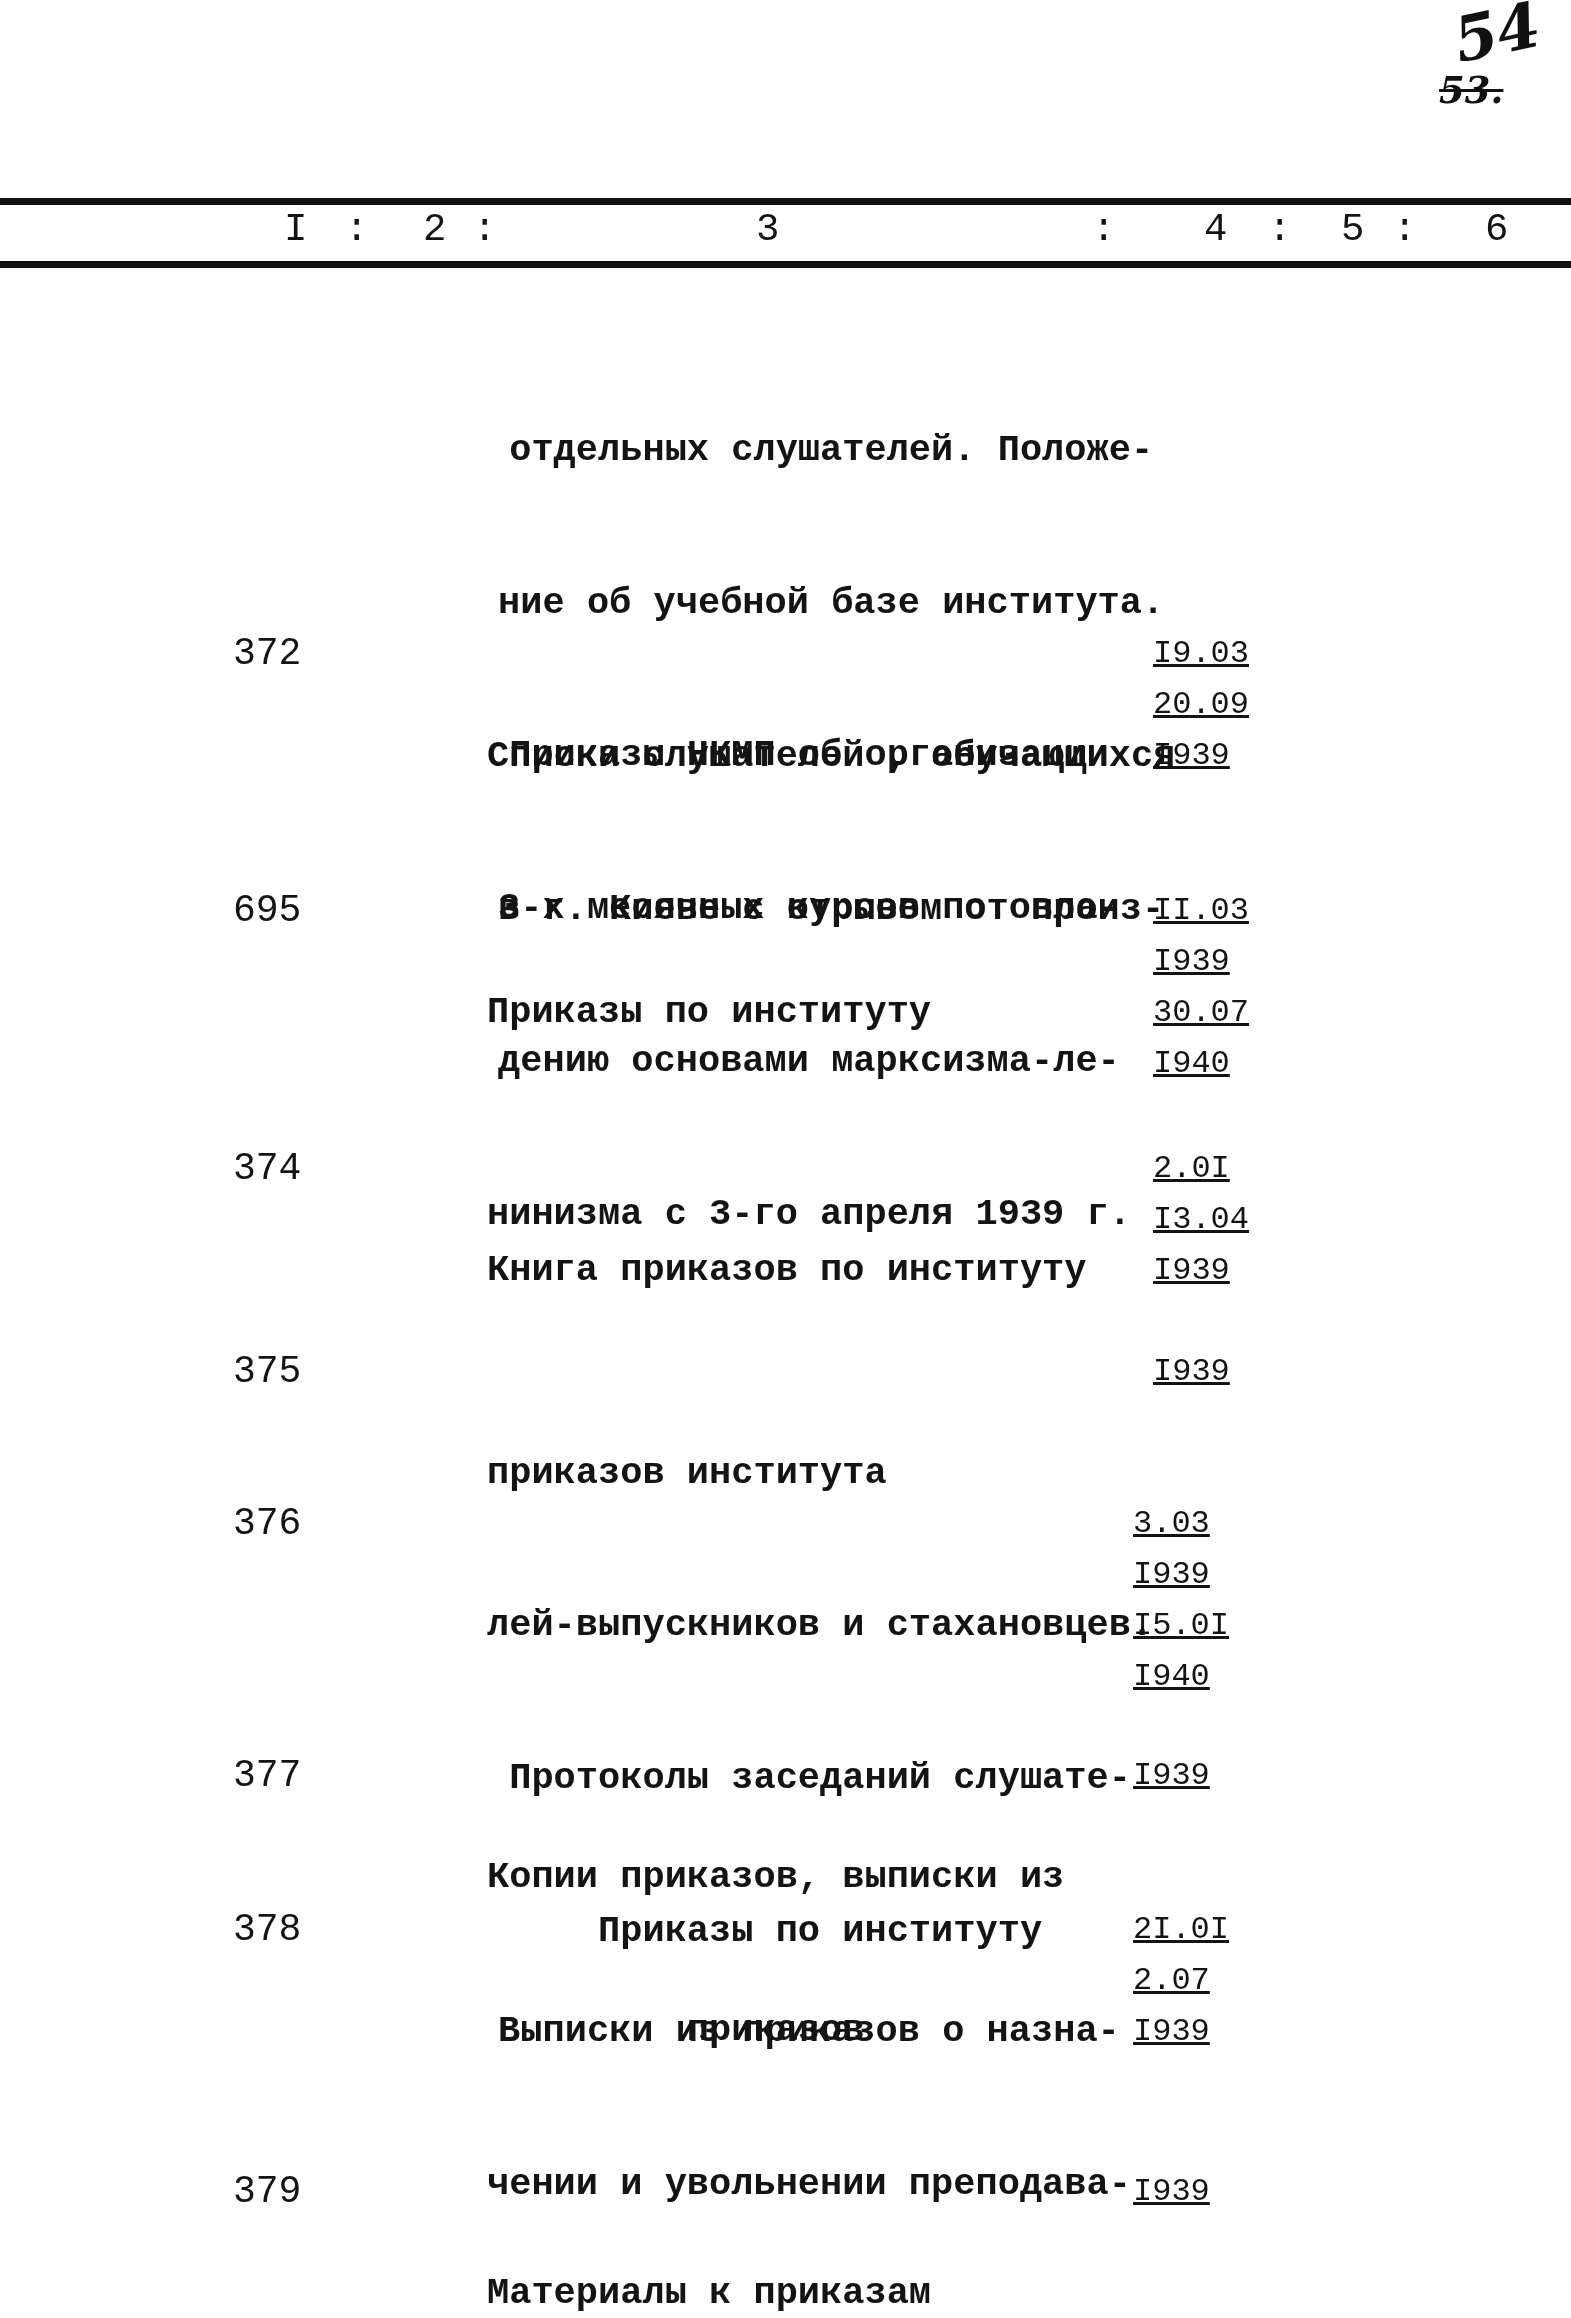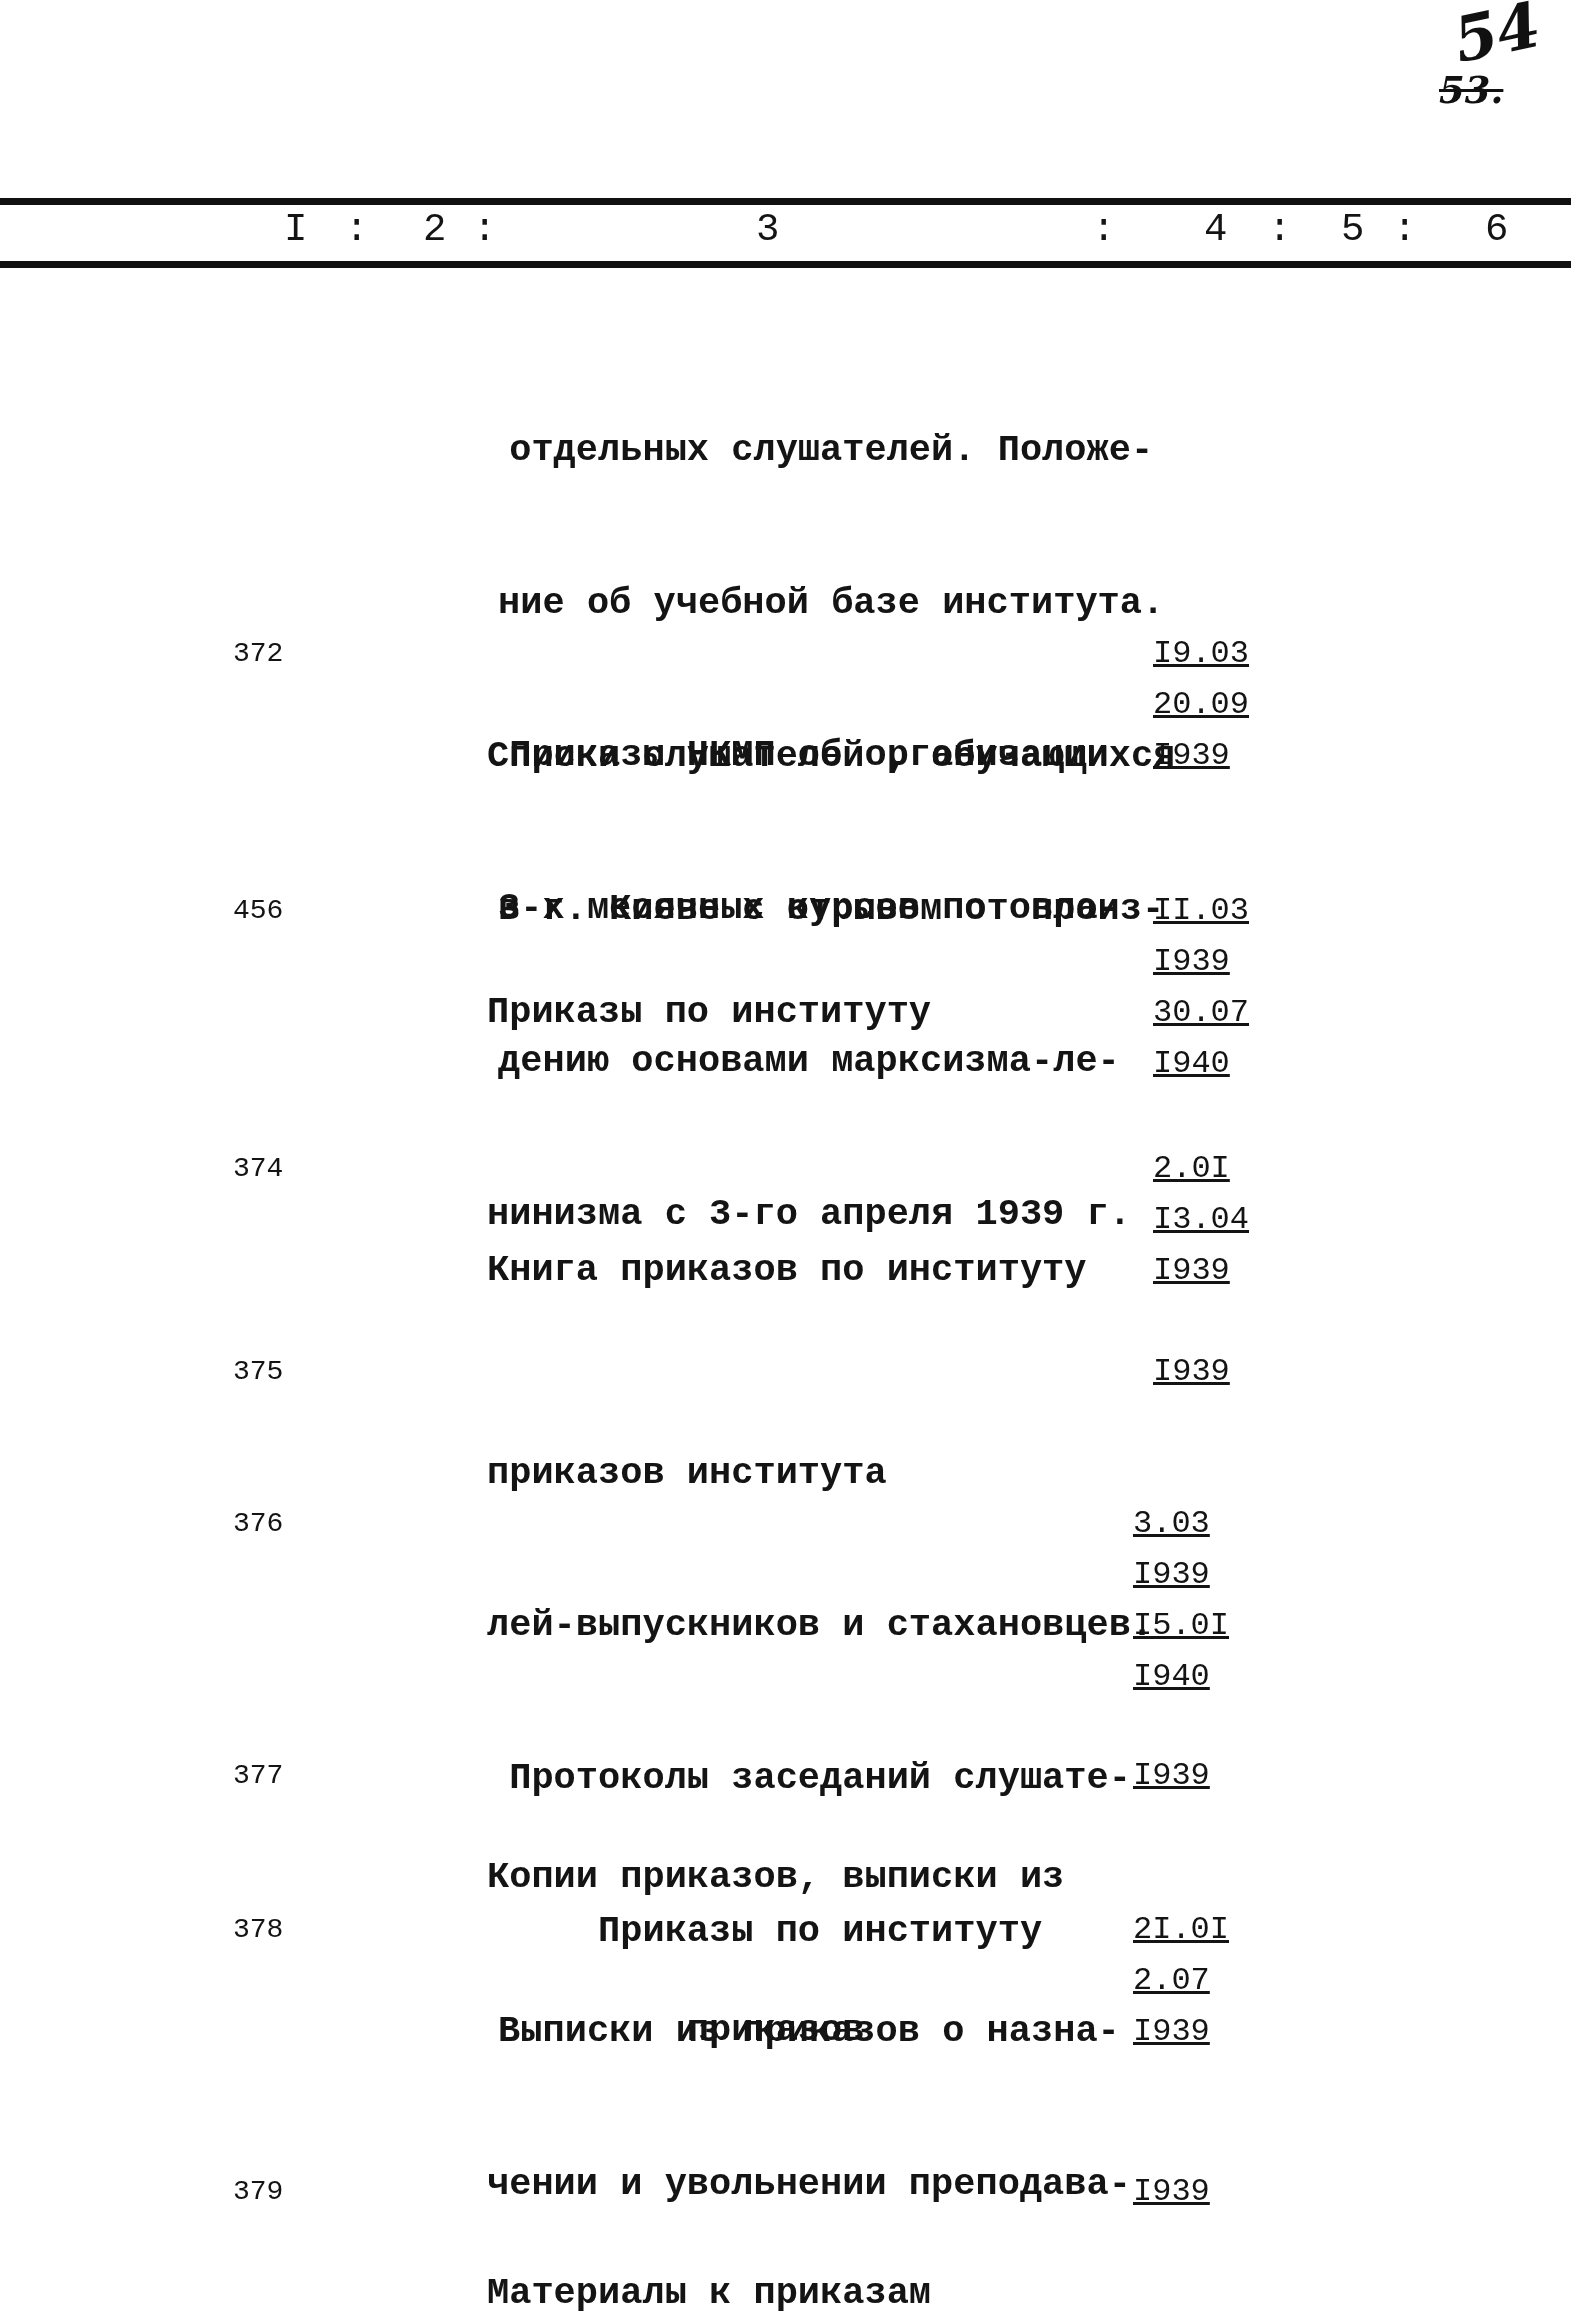--- a/index.html
+++ b/index.html
@@ -5,21 +5,21 @@
   html, body { margin:0; padding:0; background:#ffffff; }
   body { width:1572px; height:2319px; position:relative; overflow:hidden;
          font-family:"Liberation Mono","DejaVu Sans Mono",monospace; color:#141414; }
   .page-num { position:absolute; font-family:"DejaVu Serif",serif; font-style:italic; color:#111; }
   .pn-new { left:1454px; top:-4px; font-size:62px; transform:rotate(-12deg); font-weight:bold; }
   .pn-old { left:1439px; top:68px; font-size:37px; font-weight:bold; text-decoration:line-through; }
   .rule { position:absolute; left:0; width:1572px; background:#111; }
   .rule-top { top:198px; height:6.8px; }
   .rule-bottom { top:261px; height:6.8px; }
   .hdr { position:absolute; top:203px; font-size:39px; line-height:54px; }
-  .row-num { position:absolute; left:233px; font-size:28px; line-height:51px; }
+  .row-num { position:absolute; left:233px; font-size:38px; line-height:51px; }
   .desc { position:absolute; left:487px; font-size:37px; line-height:51px; white-space:pre; font-weight:bold;text-align:center; }
   .dates { position:absolute; font-size:32px; line-height:51px;text-decoration:underline; }
   .dates div { height:51px; }
 </style>
 </head>
 <body>
 
 <div class="page-num pn-new">54</div>
 <div class="page-num pn-old">53.</div>
 
@@ -55,21 +55,21 @@
     <div>нинизма с 3-го апреля 1939 г.</div>
   </div>
   <div class="dates" style="top:628px;left:1153px">
     <div>I9.03</div>
     <div>20.09</div>
     <div>I939</div>
   </div>
 </div>
 
 <div>
-  <div class="row-num" style="top:885px">456</div>
+  <div class="row-num" style="top:885px">695</div>
   <div class="desc" style="top:885px">
     <div>Приказы по институту</div>
   </div>
   <div class="dates" style="top:885px;left:1153px">
     <div>II.03</div>
     <div>I939</div>
     <div>30.07</div>
     <div>I940</div>
   </div>
 </div>

